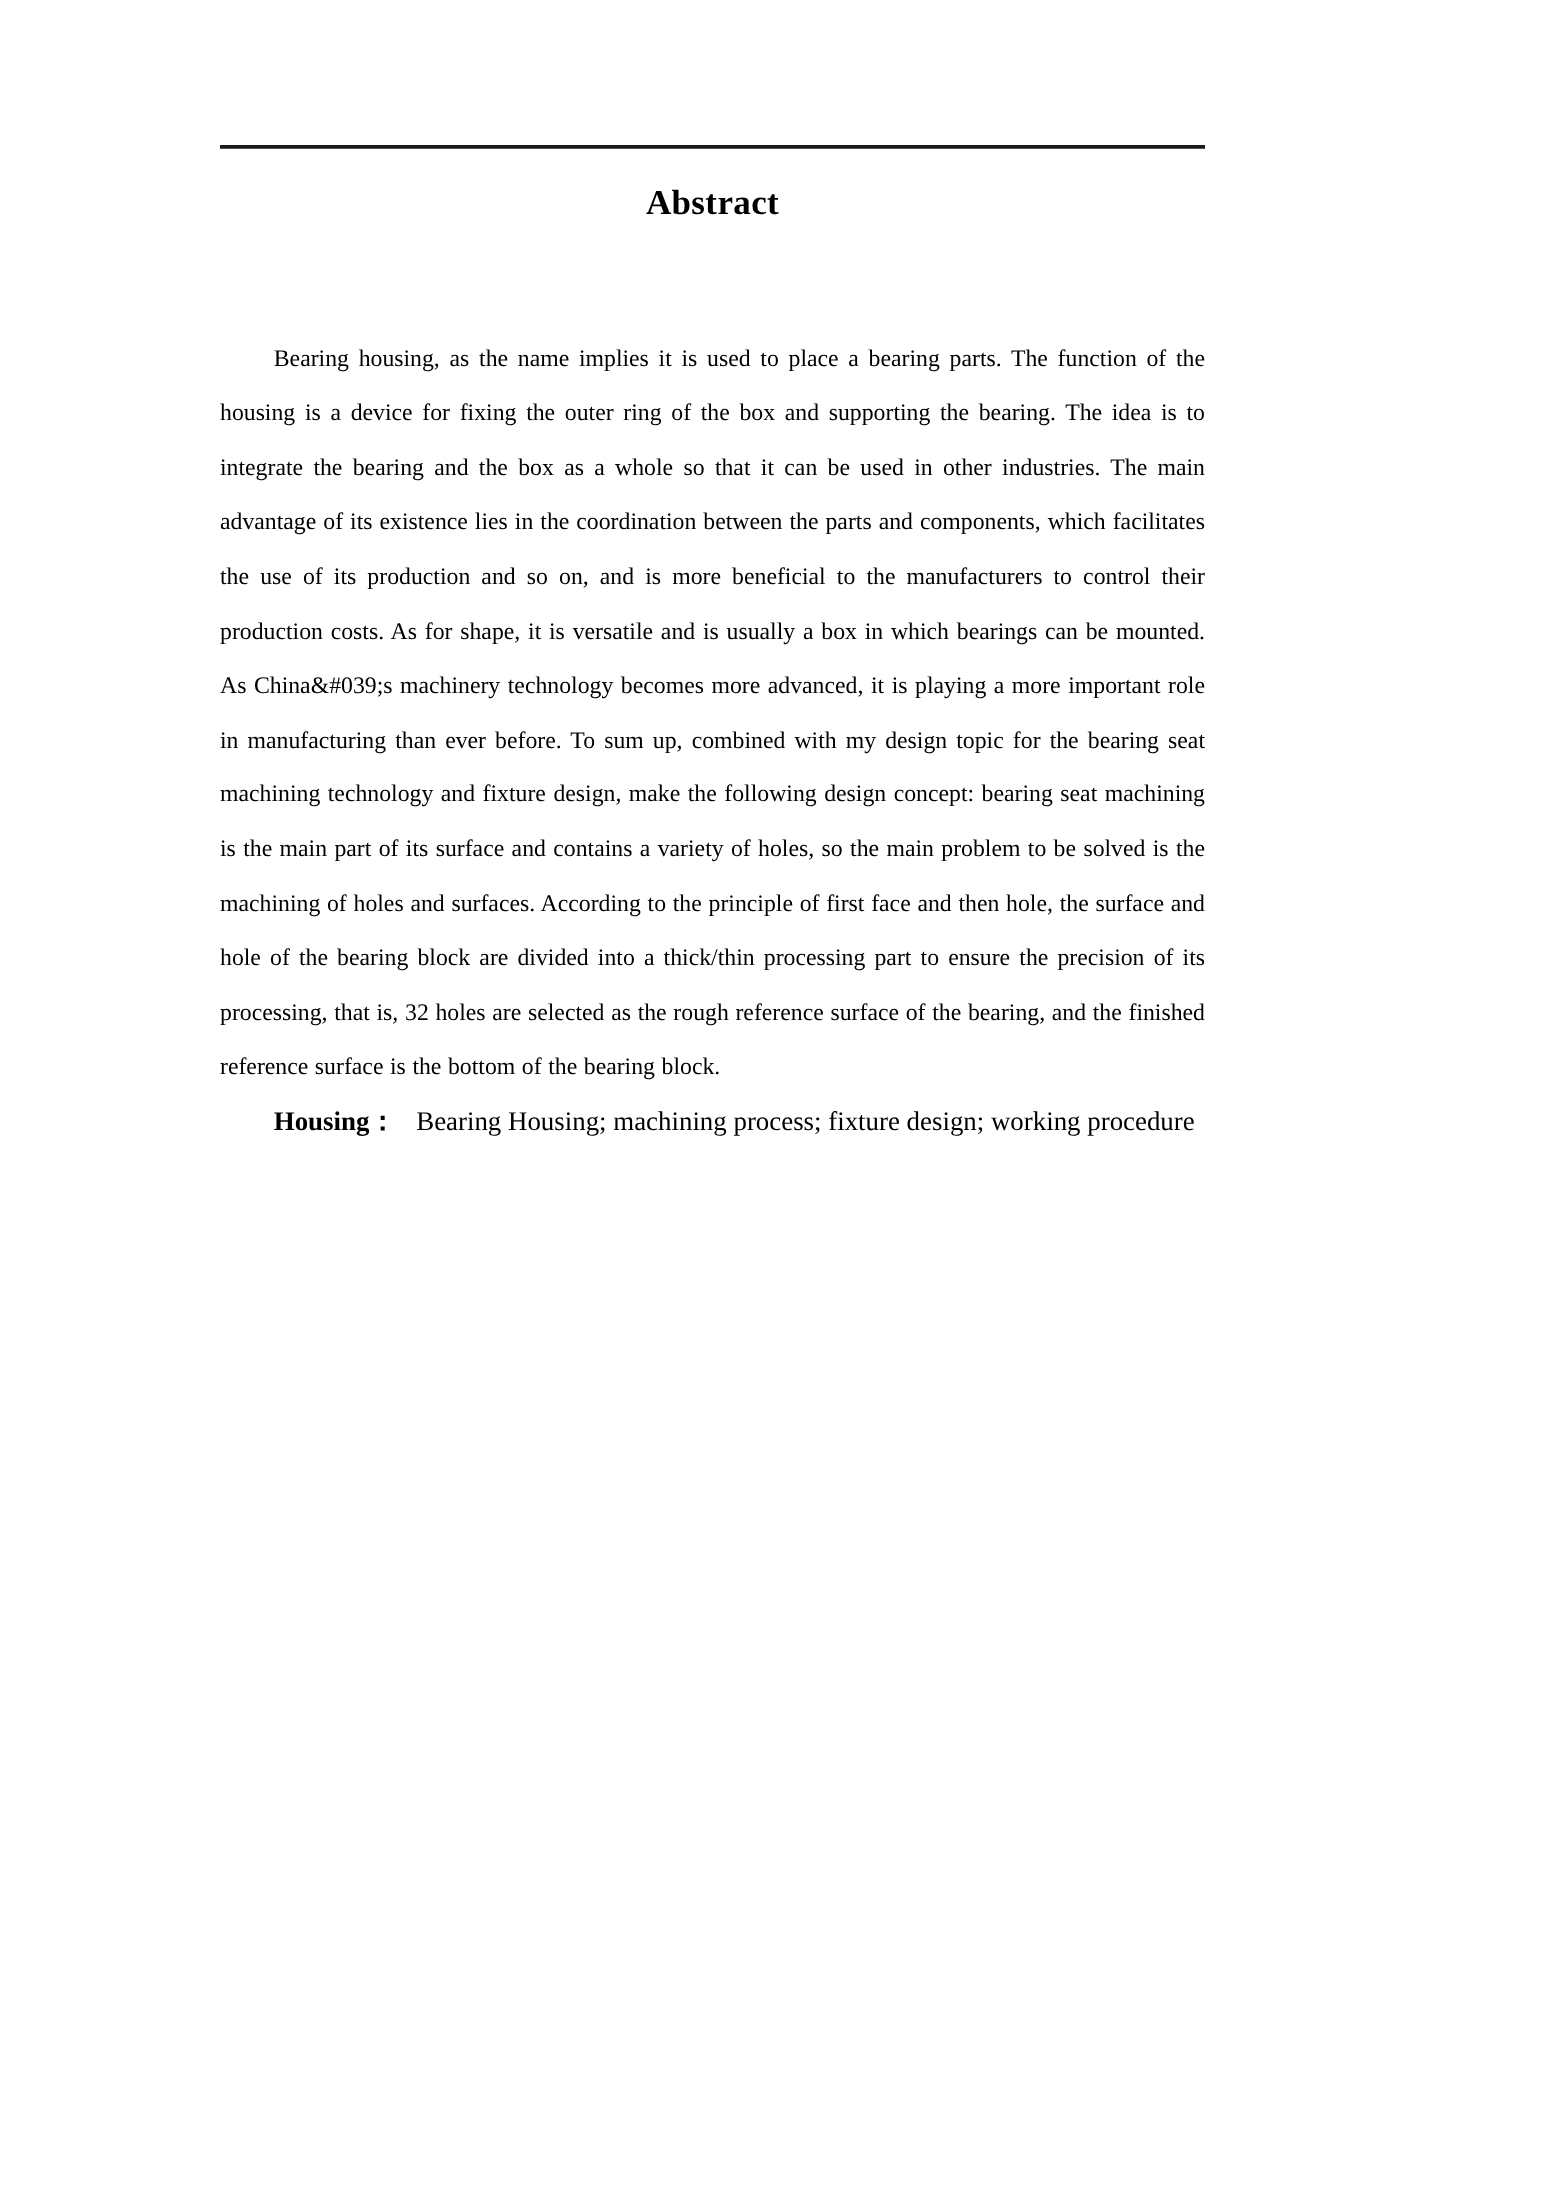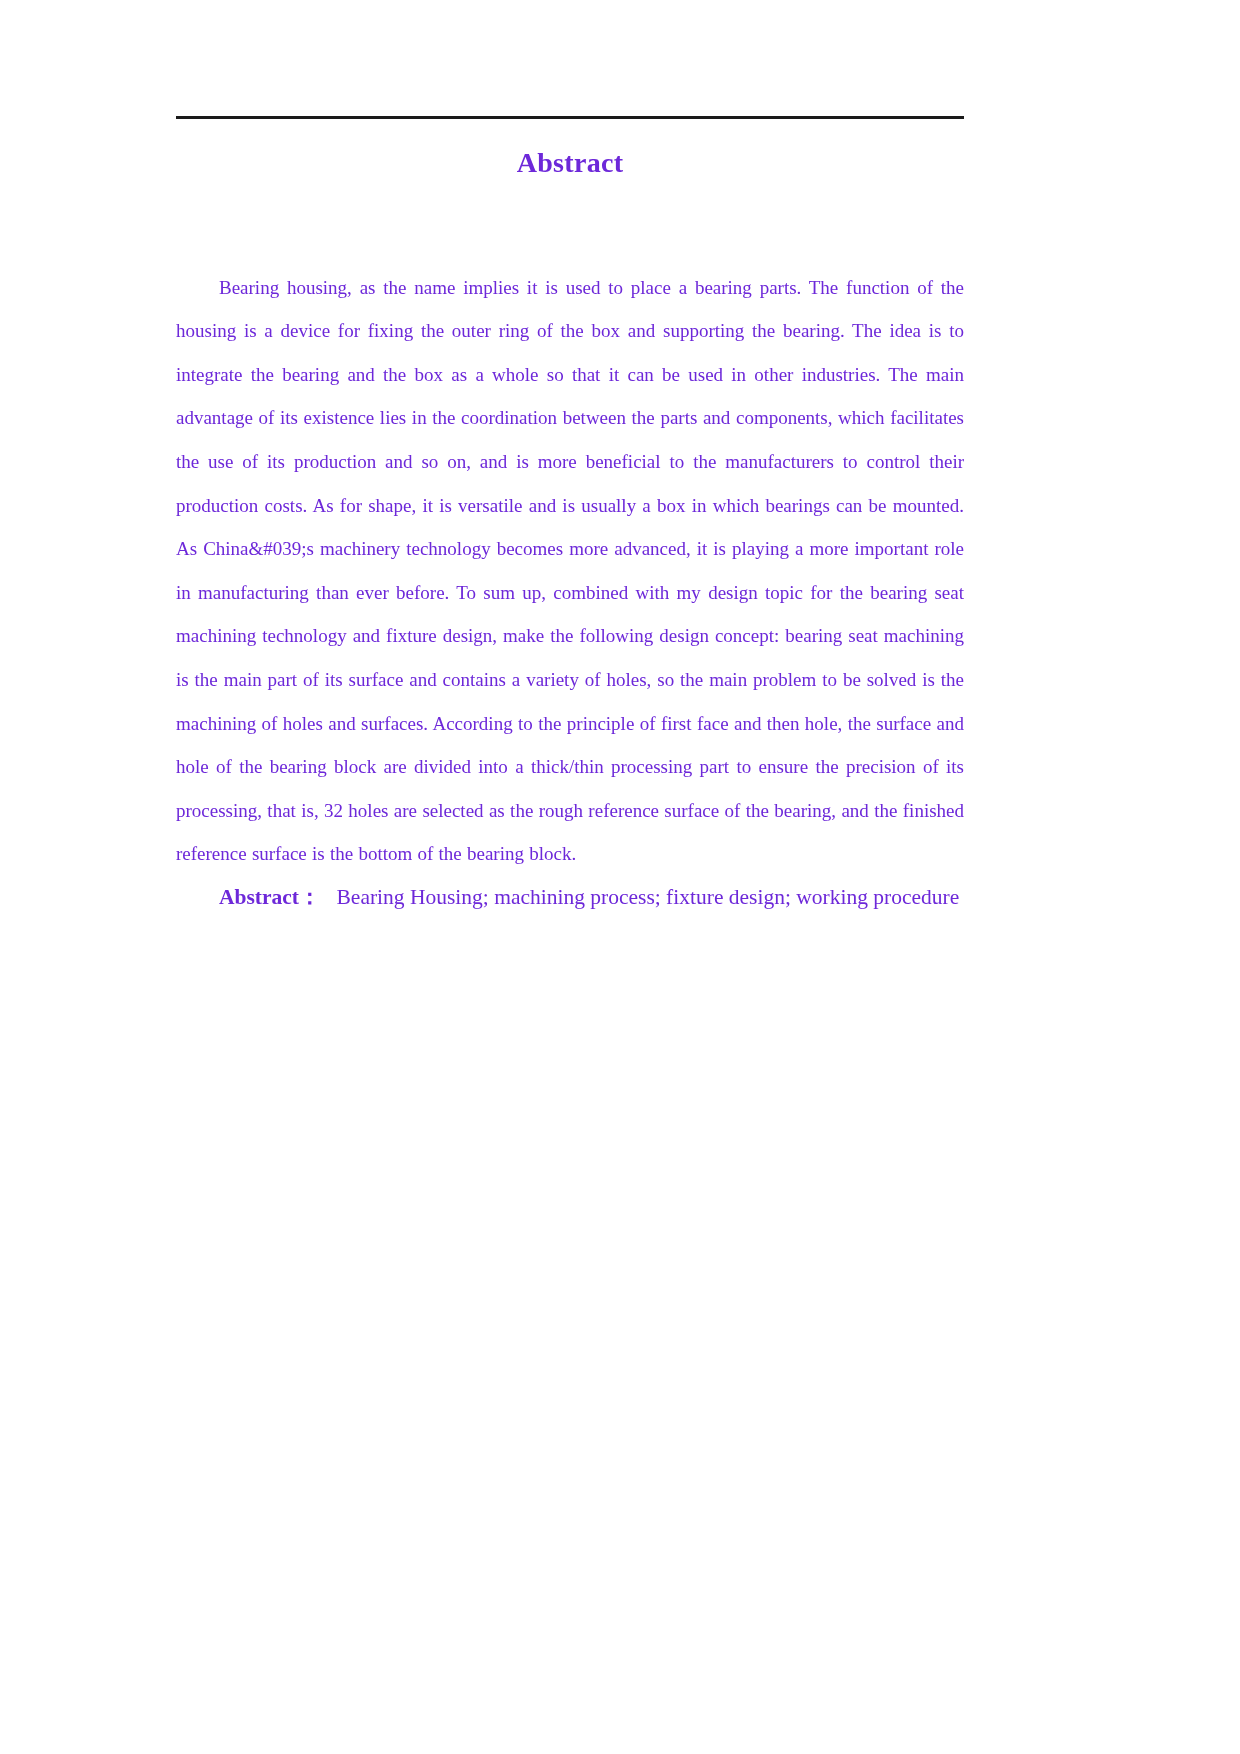--- a/index.html
+++ b/index.html
@@ -9,21 +9,21 @@
   }
 
   .page {
     position: relative;
     width: 1240px;
     height: 1754px;
     background: #ffffff;
     margin: 0 auto;
     overflow: hidden;
     font-family: "Liberation Serif", "DejaVu Serif", serif;
-    color: #6d28d9;
+    color: #000000;
     -webkit-font-smoothing: antialiased;
   }
 
   .content {
     position: absolute;
     left: 176px;
     top: 116px;
     width: 788px;
   }
 
@@ -87,20 +87,20 @@
 
     <hr class="header-rule">
 
     <h1 class="doc-title">Abstract</h1>
 
     <div class="abstract-body">
 
       <p class="para">Bearing housing, as the name implies it is used to place a bearing parts. The function of the housing is a device for fixing the outer ring of the box and supporting the bearing. The idea is to integrate the bearing and the box as a whole so that it can be used in other industries. The main advantage of its existence lies in the coordination between the parts and components, which facilitates the use of its production and so on, and is more beneficial to the manufacturers to control their production costs. As for shape, it is versatile and is usually a box in which bearings can be mounted. As China&amp;#039;s machinery technology becomes more advanced, it is playing a more important role in manufacturing than ever before. To sum up, combined with my design topic for the bearing seat machining technology and fixture design, make the following design concept: bearing seat machining is the main part of its surface and contains a variety of holes, so the main problem to be solved is the machining of holes and surfaces. According to the principle of first face and then hole, the surface and hole of the bearing block are divided into a thick/thin processing part to ensure the precision of its processing, that is, 32 holes are selected as the rough reference surface of the bearing, and the finished reference surface is the bottom of the bearing block.</p>
 
       <p class="keywords-para">
-        <span class="keywords-label">Abstract：</span><span class="keywords-gap"></span><span>Bearing Housing; machining process; fixture design; working procedure</span>
+        <span class="keywords-label">Housing：</span><span class="keywords-gap"></span><span>Bearing Housing; machining process; fixture design; working procedure</span>
       </p>
 
     </div>
 
   </div>
 
 </div>
 
 </body></html>

